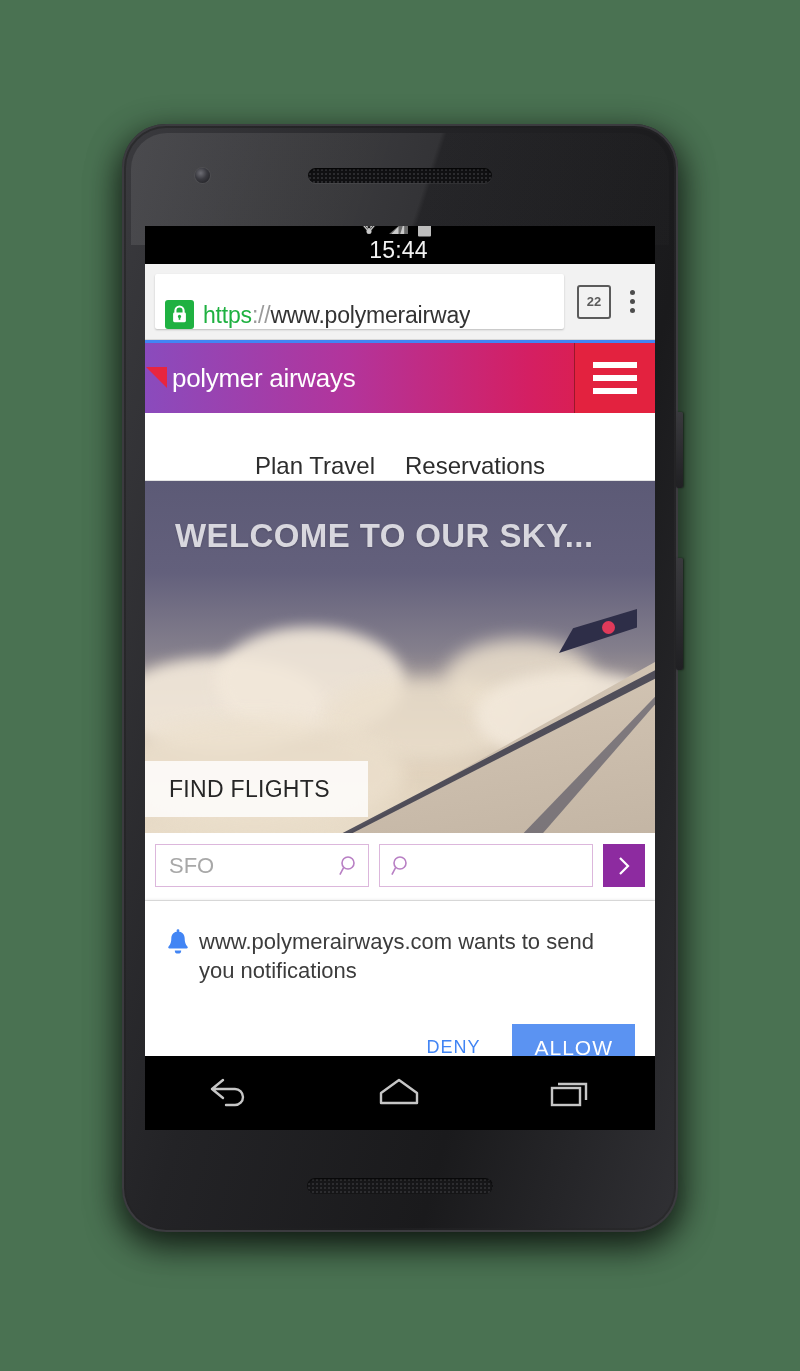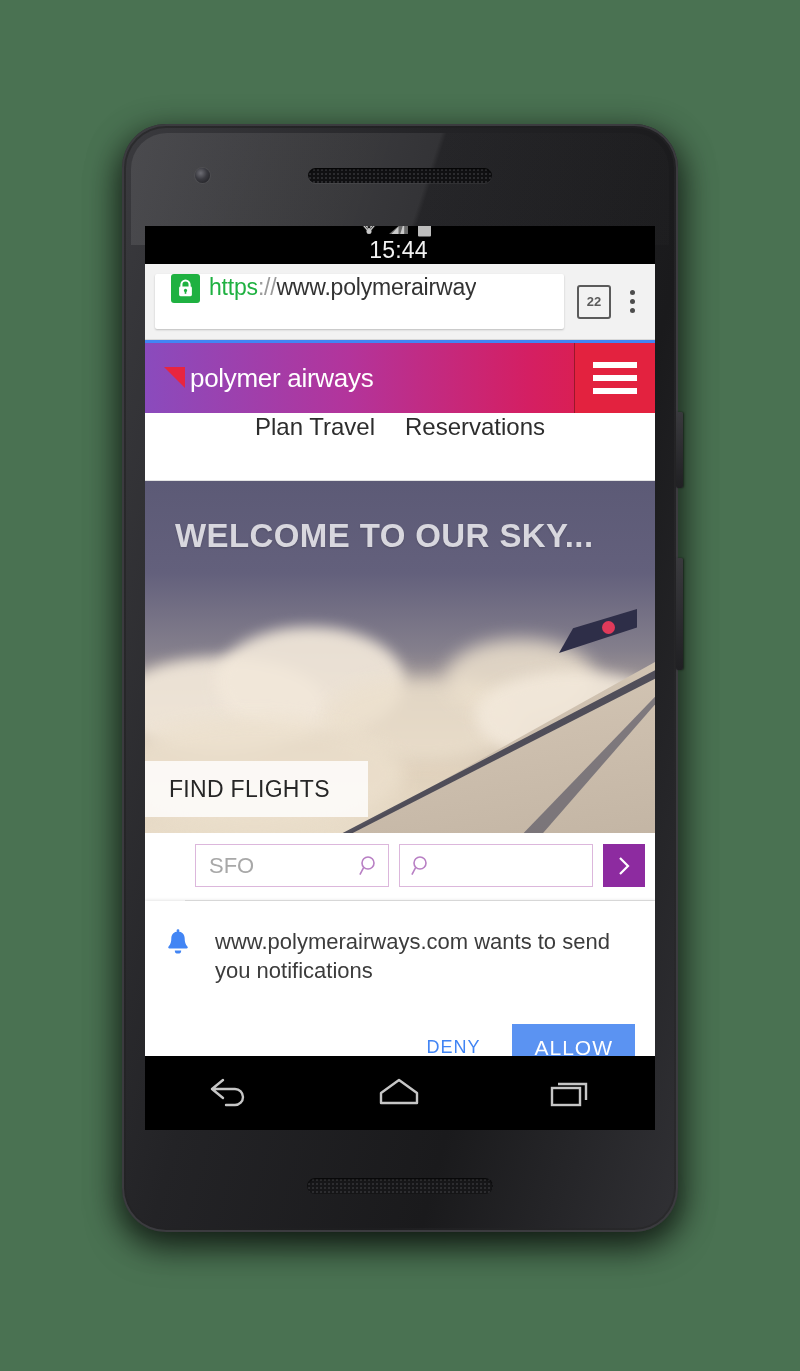--- a/index.html
+++ b/index.html
@@ -88,21 +88,21 @@
 
   
   .toolbar{
     height:76px;background:#f2f2f2;
     display:flex;align-items:center;padding:0 6px 0 10px;box-sizing:border-box;
     border-bottom:1px solid #d9d9d9;
   }
   .omnibox{
     flex:1;height:55px;background:#fff;border-radius:2px;
     box-shadow:0 1px 2px rgba(0,0,0,.22);
-    display:flex;align-items:flex-start;padding:0 16px;box-sizing:border-box;
+    display:flex;align-items:flex-end;padding:0 10px;box-sizing:border-box;
     overflow:hidden;min-width:0;
   }
   .lock{
     width:29px;height:29px;border-radius:3px;background:#1fb141;
     display:flex;align-items:center;justify-content:center;flex:0 0 auto;
   }
   .url{
     margin-left:9px;font-size:23px;color:#333;white-space:nowrap;overflow:hidden;
     letter-spacing:-.2px;
   }
@@ -119,32 +119,32 @@
   .kebab i{width:5px;height:5px;border-radius:50%;background:#4d4d4d;display:block;}
 
   
   .progress{height:3px;background:#4285f4;width:100%;}
 
   
   .site-header{
     height:70px;display:flex;align-items:stretch;
     background:linear-gradient(90deg,#8a4bbd 0%,#b3349b 40%,#d41f63 75%,#e31e3c 100%);
   }
-  .brand{flex:1;display:flex;align-items:center;padding-left:18px;min-width:0;}
+  .brand{flex:1;display:flex;align-items:center;min-width:0;}
   .brand-mark{width:24px;height:24px;margin-right:3px;flex:0 0 auto;}
   .brand-text{color:#fff;font-size:26px;letter-spacing:-.3px;white-space:nowrap;}
   .menu-btn{
     width:80px;background:#e3223f;border-left:1px solid rgba(0,0,0,.32);
     display:flex;flex-direction:column;align-items:center;justify-content:center;gap:7px;
   }
   .menu-btn span{display:block;width:44px;height:6px;background:#fff;}
 
   
   .site-nav{
-    height:67px;background:#fff;display:flex;align-items:flex-start;
+    height:67px;background:#fff;display:flex;align-items:flex-end;
     justify-content:center;gap:30px;border-bottom:1px solid #e3e3e3;
   }
   .site-nav a{font-size:24px;color:#2d2d2d;text-decoration:none;white-space:nowrap;}
 
   
   .hero{position:relative;height:352px;overflow:hidden;background:#5a5772;}
   .sky{
     position:absolute;inset:0;
     background:linear-gradient(180deg,#5c5a76 0%,#63607c 26%,#847f8c 48%,#b9ac9f 66%,#dfd0bb 82%,#e8dcc8 100%);
   }
@@ -186,42 +186,41 @@
   .ff-tab{
     position:absolute;left:0;bottom:16px;padding:15px 38px 14px 24px;
     background:rgba(255,255,255,.80);
     font-size:23px;color:#262626;letter-spacing:.3px;
   }
 
   
   .searchbar{
     background:#fff;padding:11px 10px 13px 10px;display:flex;align-items:flex-start;gap:10px;
     border-bottom:1px solid #e6e6e6;
-    margin-left:40px;
   }
   .field{
     flex:1;height:43px;border:1px solid #dcb7dc;background:#fff;
     display:flex;align-items:center;padding:0 8px 0 11px;box-sizing:border-box;min-width:0;
   }
   .field input{
     flex:1;border:0;outline:none;font-size:22px;color:#9a9a9a;
     font-family:"Liberation Sans", sans-serif;min-width:0;background:transparent;
   }
   .field input::placeholder{color:#a8a8a8;}
   .go-btn{
     width:42px;height:43px;background:#8d2ba0;border:0;cursor:pointer;
     display:flex;align-items:center;justify-content:center;flex:0 0 auto;
   }
 
   
   .perm{
     background:#fff;padding:26px 20px 16px 20px;
     box-shadow:0 -1px 3px rgba(0,0,0,.10);
   }
-  .perm-row{display:flex;align-items:flex-start;gap:24px;}
+  .perm-row{display:flex;align-items:flex-start;gap:8px;}
   .bell{flex:0 0 auto;margin-top:2px;}
   .perm-text{
     font-size:22px;color:#3c3c3c;line-height:1.33;padding-right:6px;
   }
   .perm-actions{
     display:flex;align-items:center;justify-content:flex-end;gap:14px;margin-top:38px;
   }
   .btn-deny{
     background:transparent;border:0;color:#4285f4;font-size:18px;
     letter-spacing:1px;padding:12px 18px;cursor:pointer;

